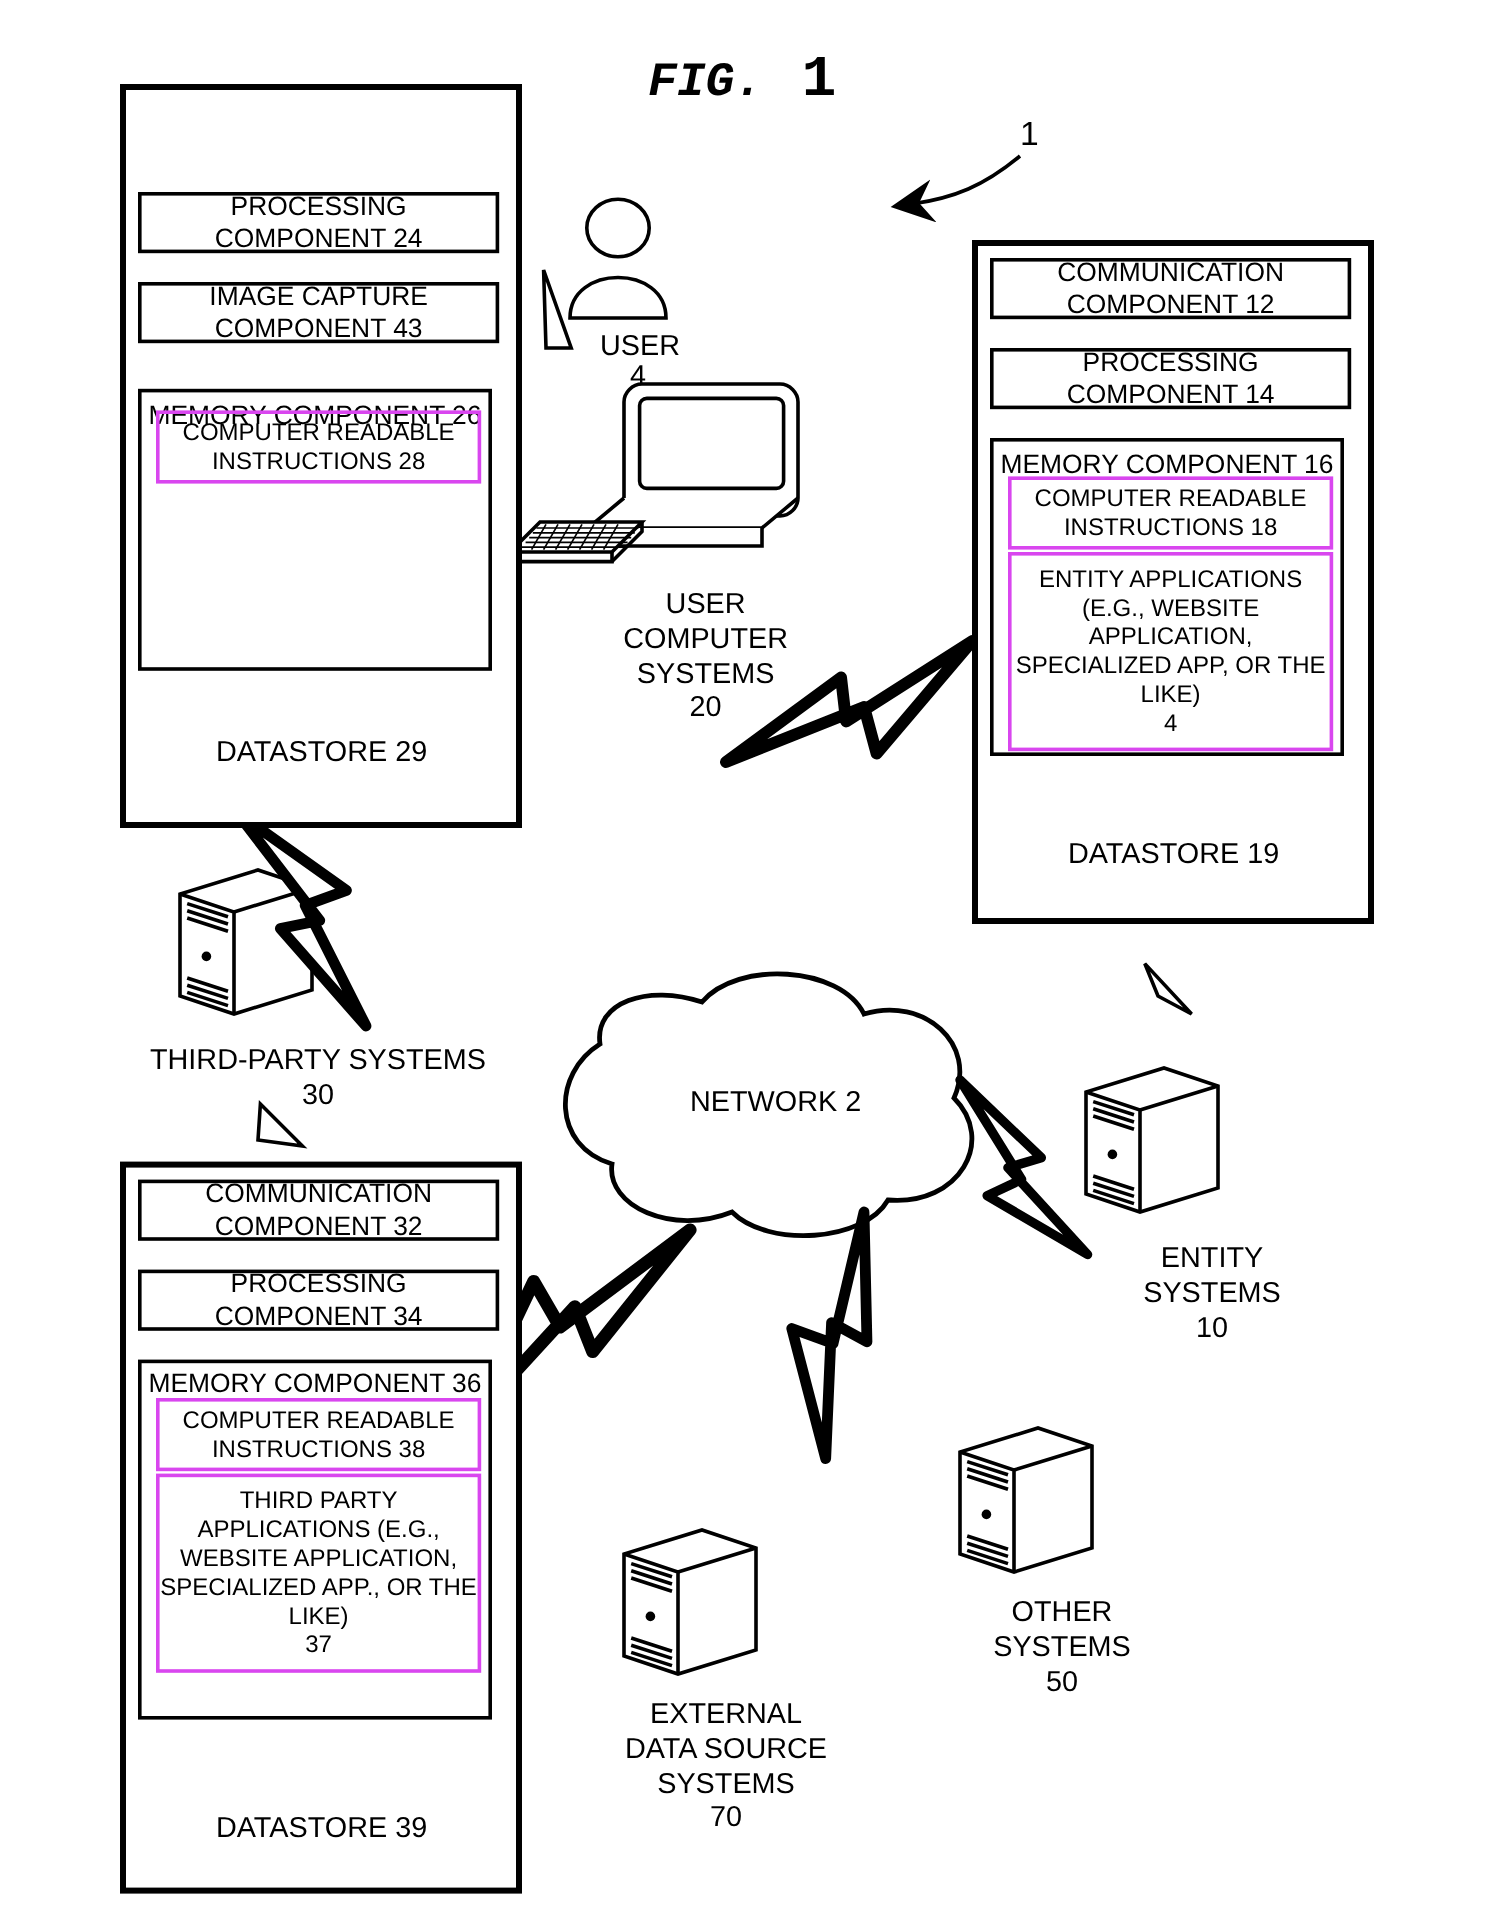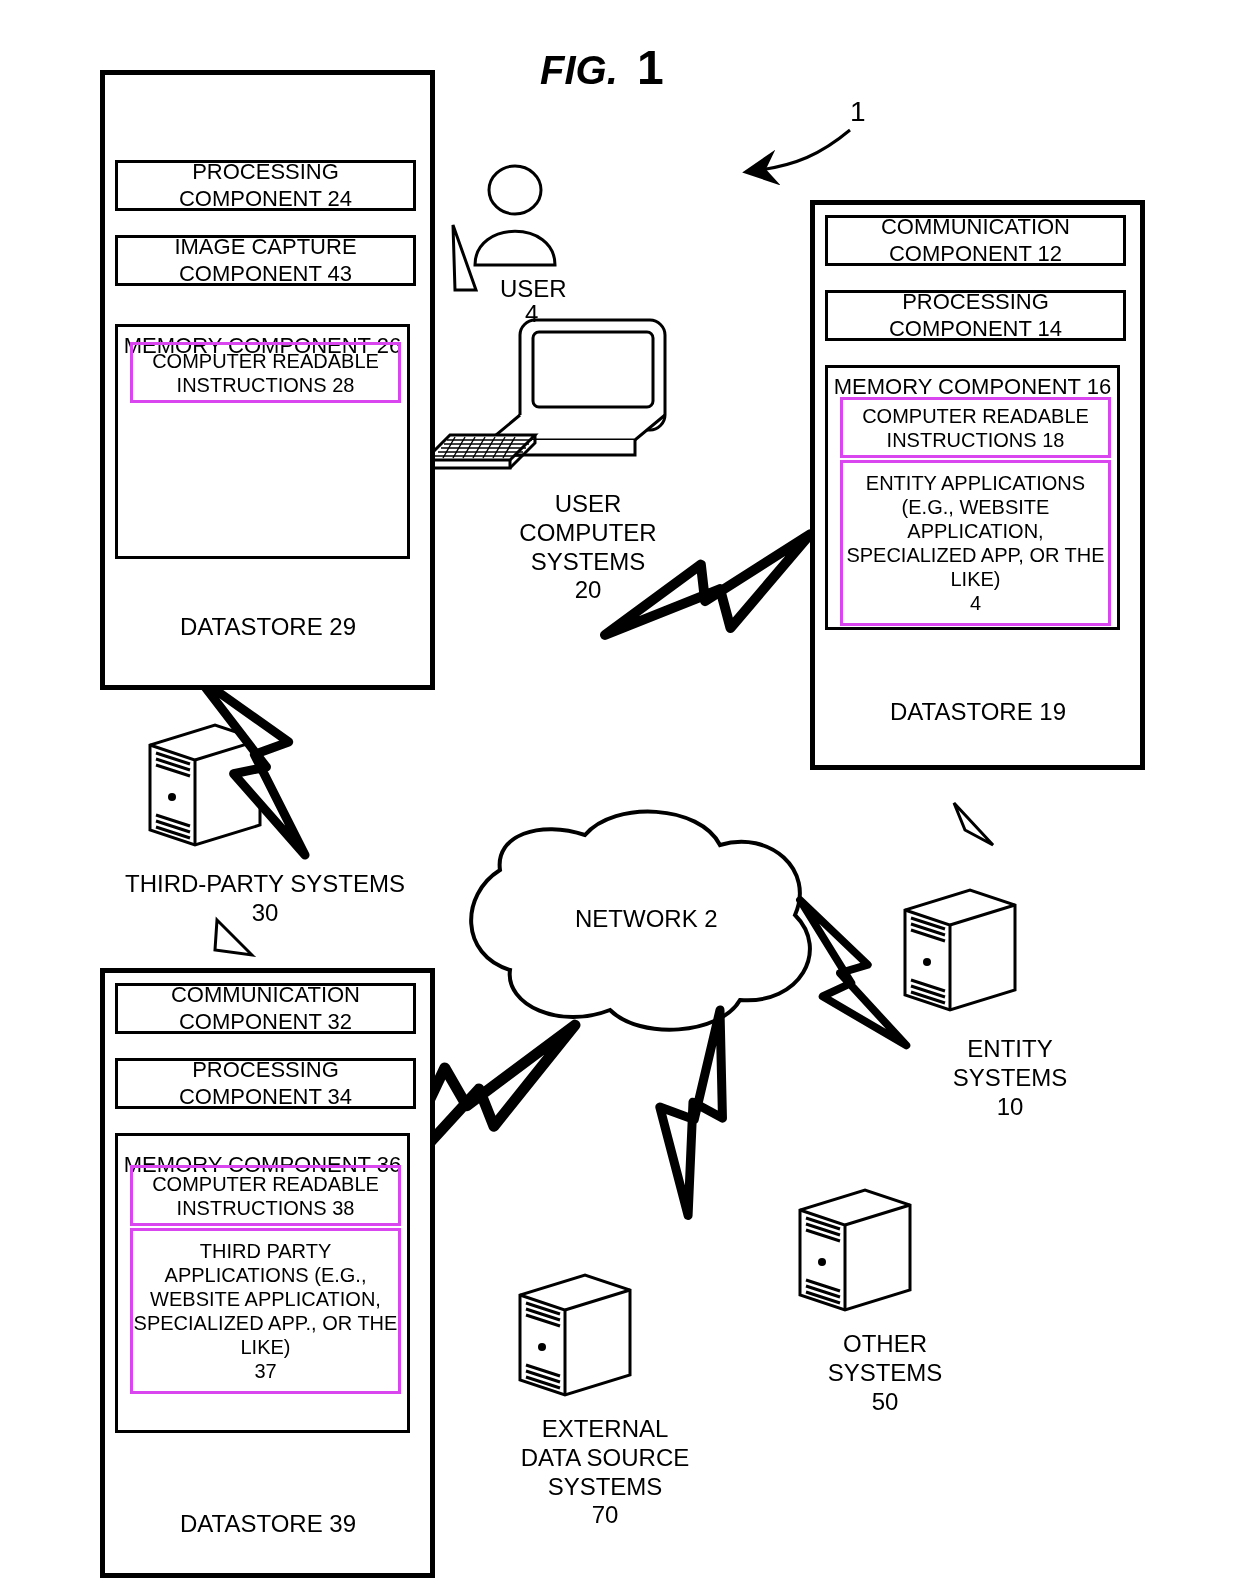--- a/index.html
+++ b/index.html
@@ -1,18 +1,18 @@
 <!DOCTYPE html>
 <html><head>
 <meta charset="utf-8">
 <style>
 html,body{margin:0;padding:0;background:#fff;font-family:Arial,Helvetica,sans-serif}
 .stage{position:relative;width:1240px;height:1595px;margin:0 auto;background:#fff}
 .label{position:absolute;font-size:24px;text-align:center;color:#000;line-height:1.2}
-.title{position:absolute;font-family:Liberation Sans, sans-serif;font-size:40px;font-weight:bold;font-style:italic}
+.title{position:absolute;font-family:Liberation Mono, monospace;font-size:40px;font-weight:bold;font-style:italic}
 .compbox{position:absolute;border:3px solid #000;background:#fff;text-align:center;font-size:22px;display:flex;align-items:center;justify-content:center;line-height:1.2}
 .bigbox{position:absolute;border:5px solid #000;background:#fff}
 .inner{position:absolute;border:3px solid #d946ef;text-align:center;font-size:20px;line-height:1.2;display:flex;align-items:center;justify-content:center}
 svg{position:absolute;left:0;top:0}
 </style>
 </head>
 <body>
 
 <div class="stage">
 
@@ -159,21 +159,21 @@
 </div>
 
 <div class="label" style="left:110px;top:870px;width:310px">
   <span>THIRD-PARTY SYSTEMS</span><br>
   <span>30</span>
 </div>
 
 <div class="bigbox" style="left:100px;top:968px;width:325px;height:600px"></div>
 <div class="compbox" style="left:115px;top:983px;width:295px;height:45px">COMMUNICATION COMPONENT 32</div>
 <div class="compbox" style="left:115px;top:1058px;width:295px;height:45px">PROCESSING COMPONENT 34</div>
-<div class="compbox" style="left:115px;top:1133px;width:295px;height:300px;align-items:flex-start;padding-top:16px;box-sizing:border-box">MEMORY COMPONENT 36</div>
+<div class="compbox" style="left:115px;top:1133px;width:295px;height:300px;align-items:flex-start;padding-top:4px;box-sizing:border-box">MEMORY COMPONENT 36</div>
 <div class="inner" style="left:130px;top:1165px;width:265px;height:55px">COMPUTER READABLE INSTRUCTIONS 38</div>
 <div class="inner" style="left:130px;top:1228px;width:265px;height:160px;white-space:pre-line">THIRD PARTY APPLICATIONS  (E.G., WEBSITE APPLICATION, SPECIALIZED APP., OR THE LIKE)
 37</div>
 <div class="label" style="left:180px;top:1510px">DATASTORE 39</div>
 
 <div class="label" style="left:575px;top:905px">NETWORK 2</div>
 
 <div class="label" style="left:510px;top:1415px;width:190px">
   <span>EXTERNAL</span><br>
   <span>DATA SOURCE</span><br>

